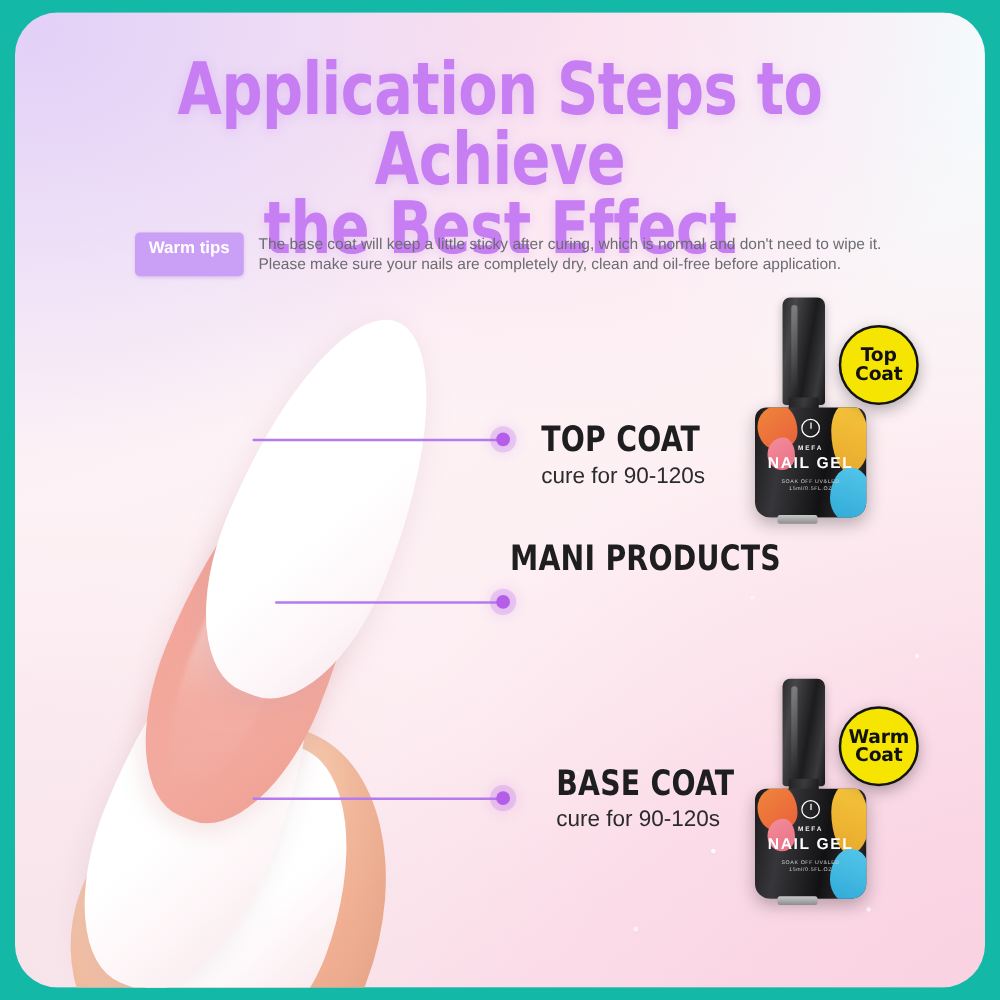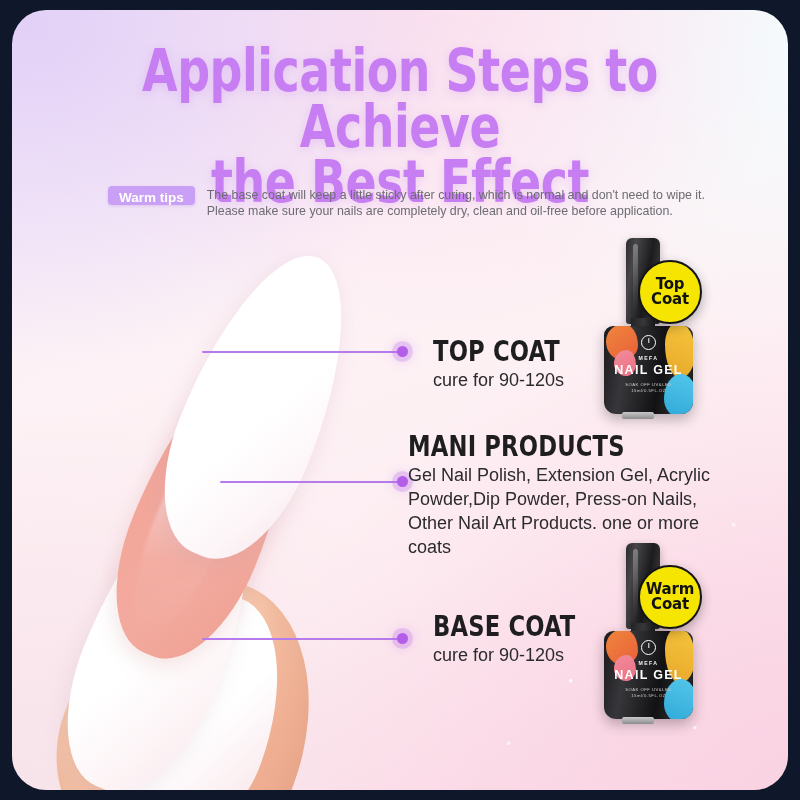--- a/index.html
+++ b/index.html
@@ -3,21 +3,21 @@
 <meta charset="utf-8">
 <style>
   html,body{margin:0;padding:0;}
   body{
     width:800px;height:800px;overflow:hidden;
     background:#ffffff;
     font-family:"Liberation Sans",sans-serif;
   }
   #stage{
     position:relative;width:800px;height:800px;
-    background:#0f172a;
+    background:#14b8a6;
   }
   
   .card{
     position:absolute;left:12px;top:10px;width:776px;height:780px;
     border-radius:34px;overflow:hidden;
     background:
       radial-gradient(120% 95% at 2% 2%, #e3d0f7 0%, rgba(227,208,247,0) 46%),
       radial-gradient(95% 80% at 52% 0%, #fbe0ee 0%, rgba(251,224,238,0) 52%),
       radial-gradient(85% 70% at 100% 4%, #f4fbfd 0%, rgba(244,251,253,0) 55%),
       radial-gradient(120% 105% at 100% 100%, #fad3e3 0%, rgba(250,211,227,0) 58%),
@@ -52,21 +52,21 @@
   .title .l2{display:block;}
   
   .tips{
     position:absolute;left:96px;top:176px;width:620px;
     display:flex;align-items:flex-start;gap:12px;
   }
   .tips-badge{
     flex:0 0 auto;
     background:#c9a0f5;color:#ffffff;
     font-size:13.5px;font-weight:bold;
-    padding:4px 11px 0;border-radius:4px;
+    padding:4px 11px 16px;border-radius:4px;
     white-space:nowrap;
     box-shadow:0 1px 3px rgba(160,110,220,.25);
   }
   .tips-text{
     color:#6c6c72;font-size:12.4px;line-height:1.32;padding-top:1px;
   }
   .tips-text span{display:block;}
   
   .art{position:absolute;left:60px;top:228px;width:350px;height:562px;}
   .nail{
@@ -207,20 +207,21 @@
     position:absolute;left:40px;bottom:-1px;width:32px;height:7px;
     border-radius:2px;
     background:linear-gradient(180deg,#c8c8c8,#8d8d8d);
   }
   .b-badge{
     position:absolute;width:60px;height:60px;border-radius:50%;
     background:#f5e500;
     border:2.5px solid #141414;
     display:flex;align-items:center;justify-content:center;
     box-shadow:0 4px 12px rgba(0,0,0,.3);
+    margin-left:33px;
   }
   .b-badge span{
     color:#111111;font-weight:bold;font-size:15px;line-height:1.02;
     text-align:center;letter-spacing:-.2px;
     font-family:"DejaVu Sans","Liberation Sans",sans-serif;
   }
 </style>
 </head>
 <body>
 
@@ -259,24 +260,23 @@
     <div class="conn" style="left:190px;top:628px;width:200px;"></div>
     <div class="dot" style="left:385px;top:623px;"></div>
 
     <div class="callout" style="left:421px;top:328px;width:175px;">
       <h3>TOP COAT</h3>
       <p>cure for 90-120s</p>
     </div>
 
     <div class="callout" style="left:396px;top:423px;width:320px;">
       <h3>MANI PRODUCTS</h3>
-      <p>Gel Nail Polish, Extension Gel, Acrylic Powder,Dip Powder, Press-on Nails, Other Nail Art Products. one or more coats</p>
-    </div>
-
-    <div class="callout" style="left:421px;top:603px;width:175px;">
+    </div>
+
+    <div class="callout" style="left:433px;top:603px;width:175px;">
       <h3>BASE COAT</h3>
       <p>cure for 90-120s</p>
     </div>
 
     <div class="bottle" style="left:570px;top:228px;">
       <div class="b-cap"></div>
       <div class="b-neck"></div>
       <div class="b-body">
         <div class="splash sp-orange"></div>
         <div class="splash sp-pink"></div>

